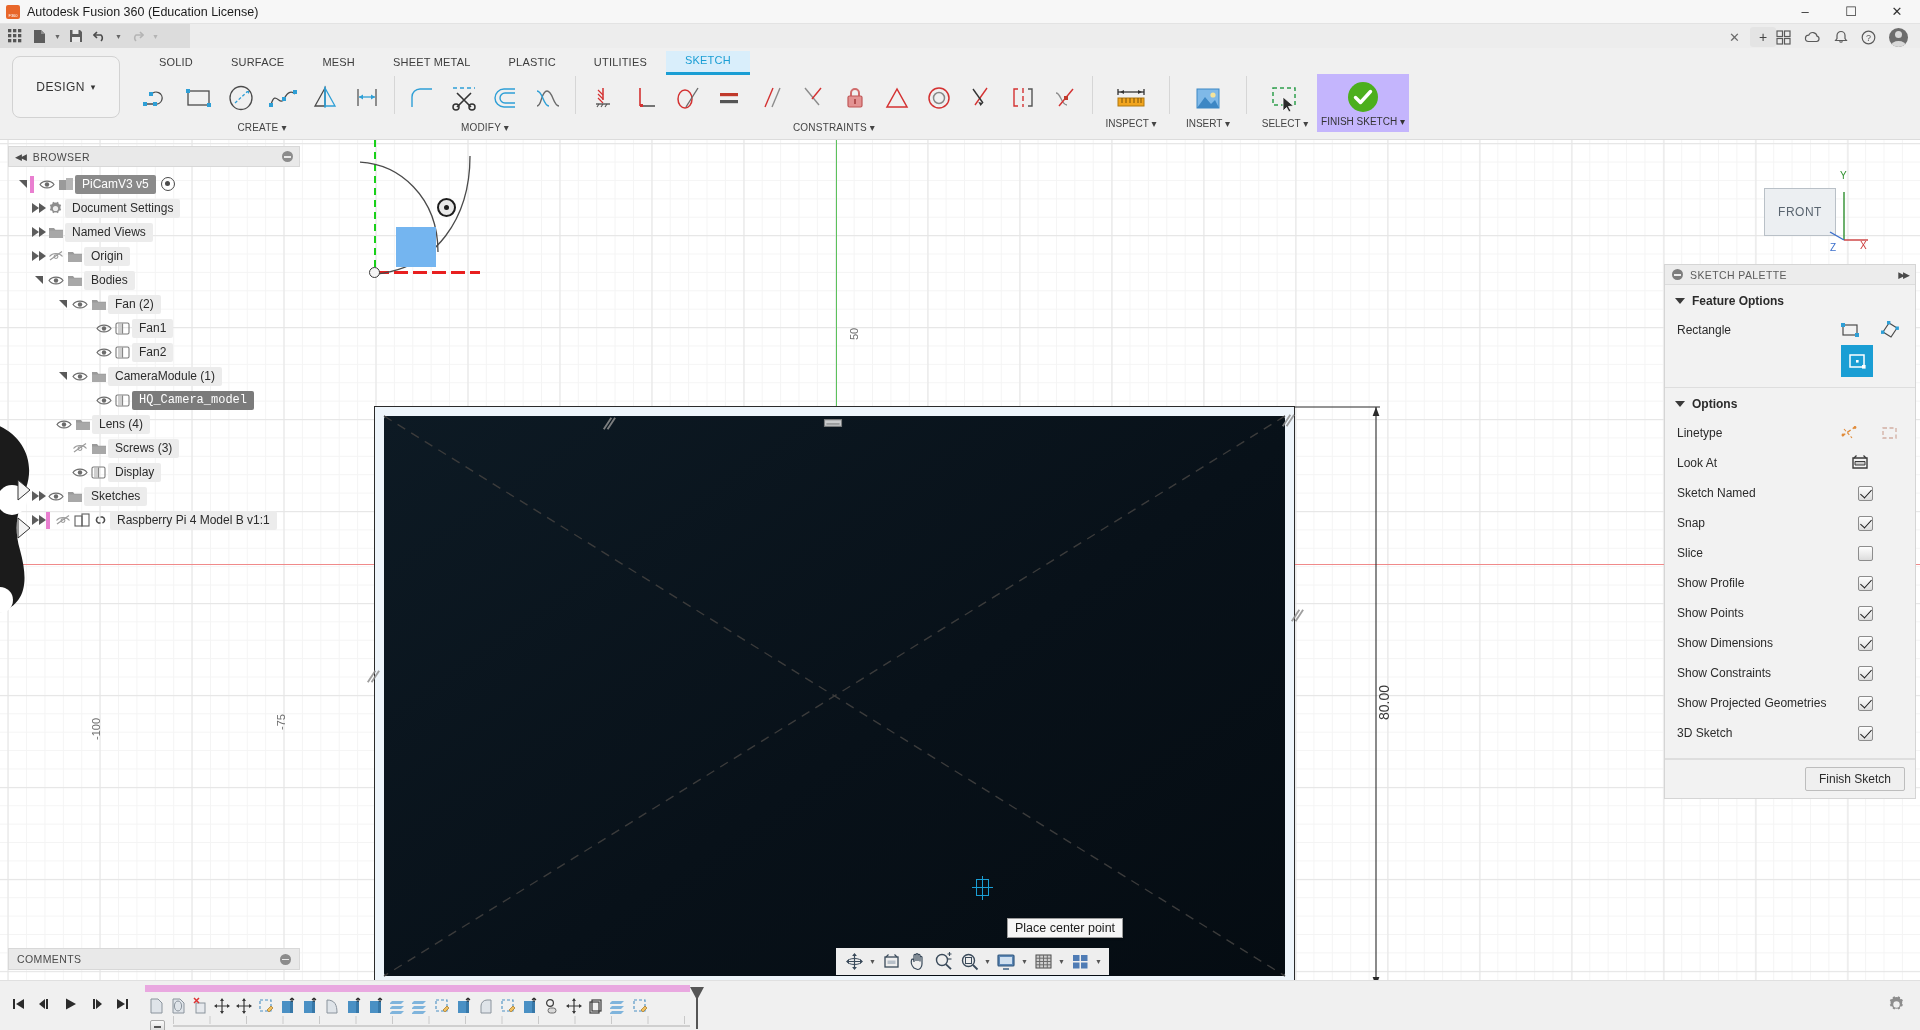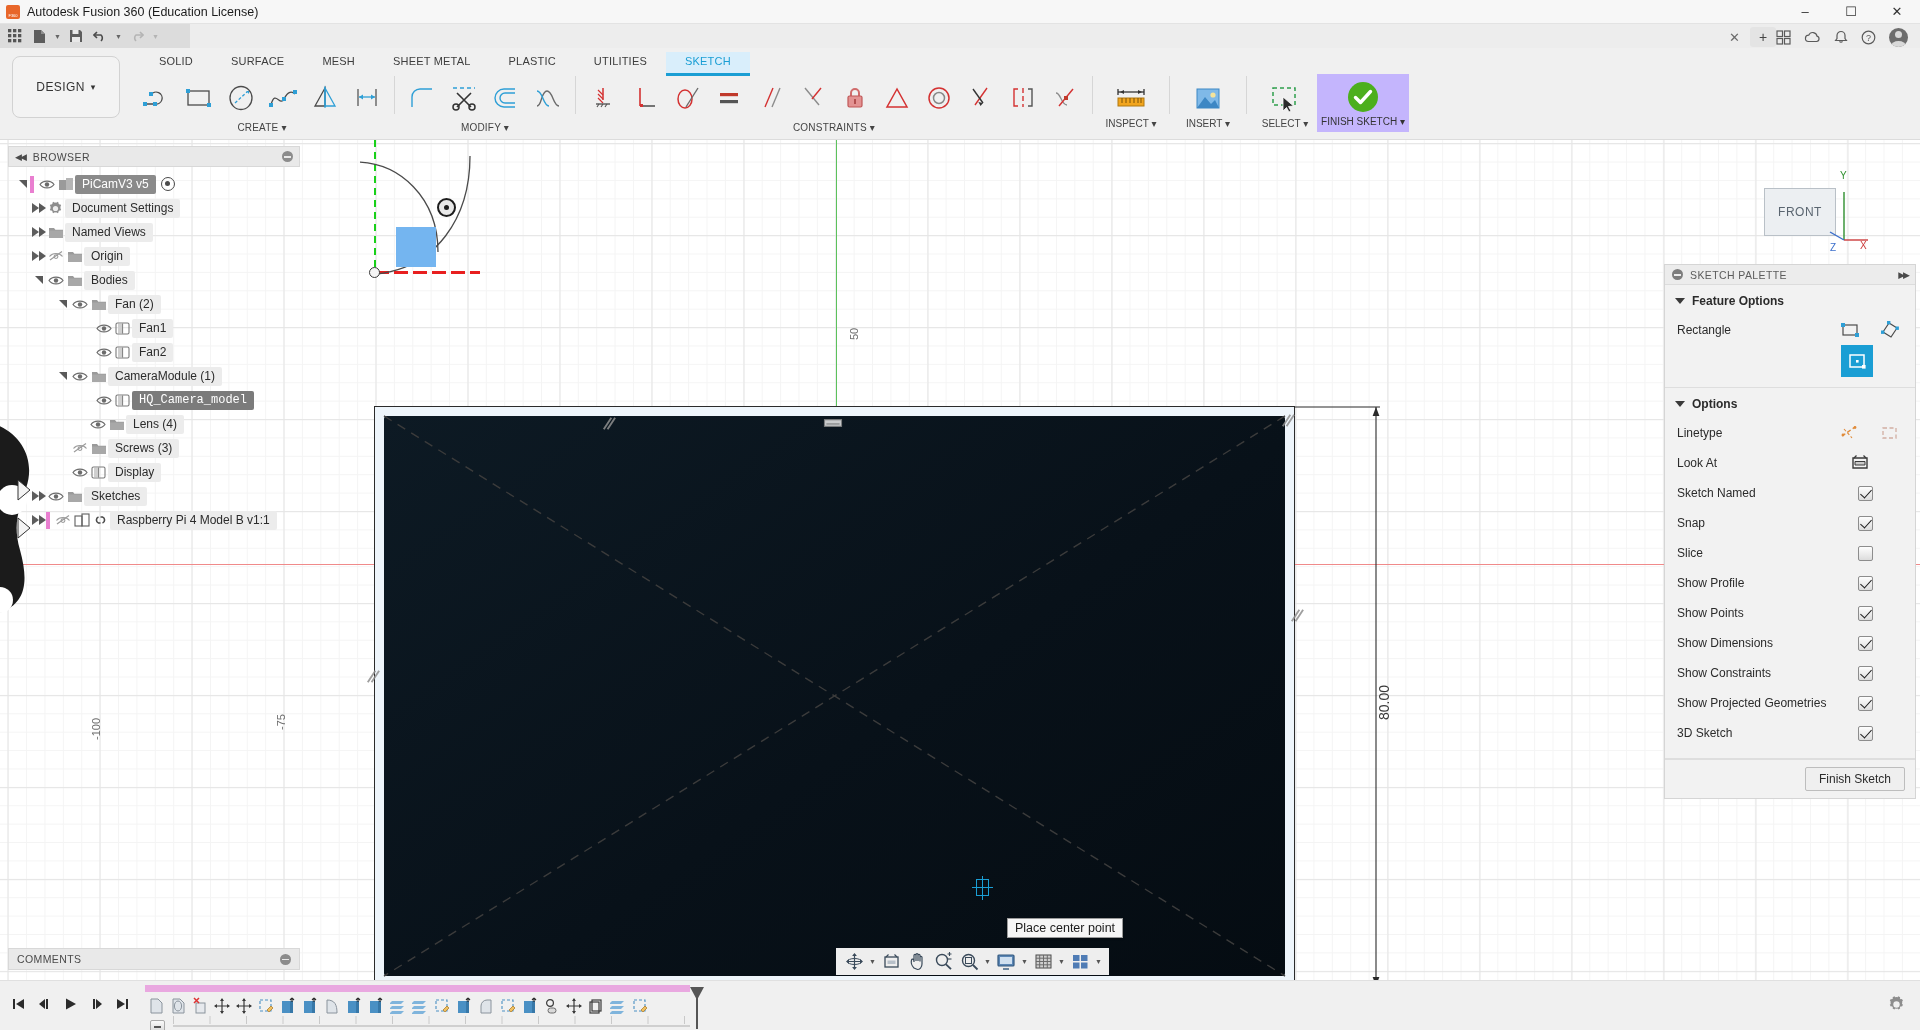--- a/index.html
+++ b/index.html
@@ -57,21 +57,21 @@
     background: #f0f0f0; border-bottom: 1px solid #dcdcdc;
   }
   .design-box {
     position: absolute; left: 12px; top: 8px; width: 108px; height: 62px;
     border: 1px solid #d2d2d2; border-radius: 8px; background: #f3f3f3;
     display: flex; align-items: center; justify-content: center;
     font-size: 12px; letter-spacing: .4px; color: #333;
   }
   .ws-tabs {
     position: absolute; left: 140px; top: 4px; height: 22px;
-    display: flex; align-items: flex-start;
+    display: flex; align-items: center;
   }
   .ws-tab {
     font-size: 11px; color: #3d3d3d; padding: 3px 19px 6px 19px;
     letter-spacing: .2px; white-space: nowrap;
   }
   .ws-tab.active {
     color: #1a9ed4; background: #d9eefb;
     border-bottom: 3px solid #1a9ed4;
   }
   .tool-strip {
@@ -1065,21 +1065,21 @@
         <span class="nodeicon">
           <svg width="17" height="15" viewBox="0 0 17 15">
               <rect x="2" y="2" width="13" height="11" rx="1.5" fill="none" stroke="#7a7a7a" stroke-width="1.1"></rect>
               <path d="M8.6 2.5 V12.6" stroke="#7a7a7a" stroke-width="1"></path>
               <path d="M4 3 h4 v9 h-4z" fill="#cfcfcf"></path>
             </svg>
         </span>
         <span class="nodelabel">HQ_Camera_model</span>
       </div>
 
-      <div class="trow" style="padding-left:66px">
+      <div class="trow" style="padding-left:32px">
         <span class="arrow"></span>
         <span class="eye">
           <svg width="16" height="11" viewBox="0 0 16 11">
               <path d="M1 5.5 C4 1, 12 1, 15 5.5 C12 10, 4 10, 1 5.5Z" fill="none" stroke="#6b6b6b" stroke-width="1.2"></path>
               <circle cx="8" cy="5.5" r="2.2" fill="#6b6b6b"></circle>
             </svg>
         </span>
         <span class="nodeicon">
           <svg width="16" height="13" viewBox="0 0 16 13">
               <path d="M1 2h5l1.4 1.8H15V12H1z" fill="#9a9a9a"></path>

